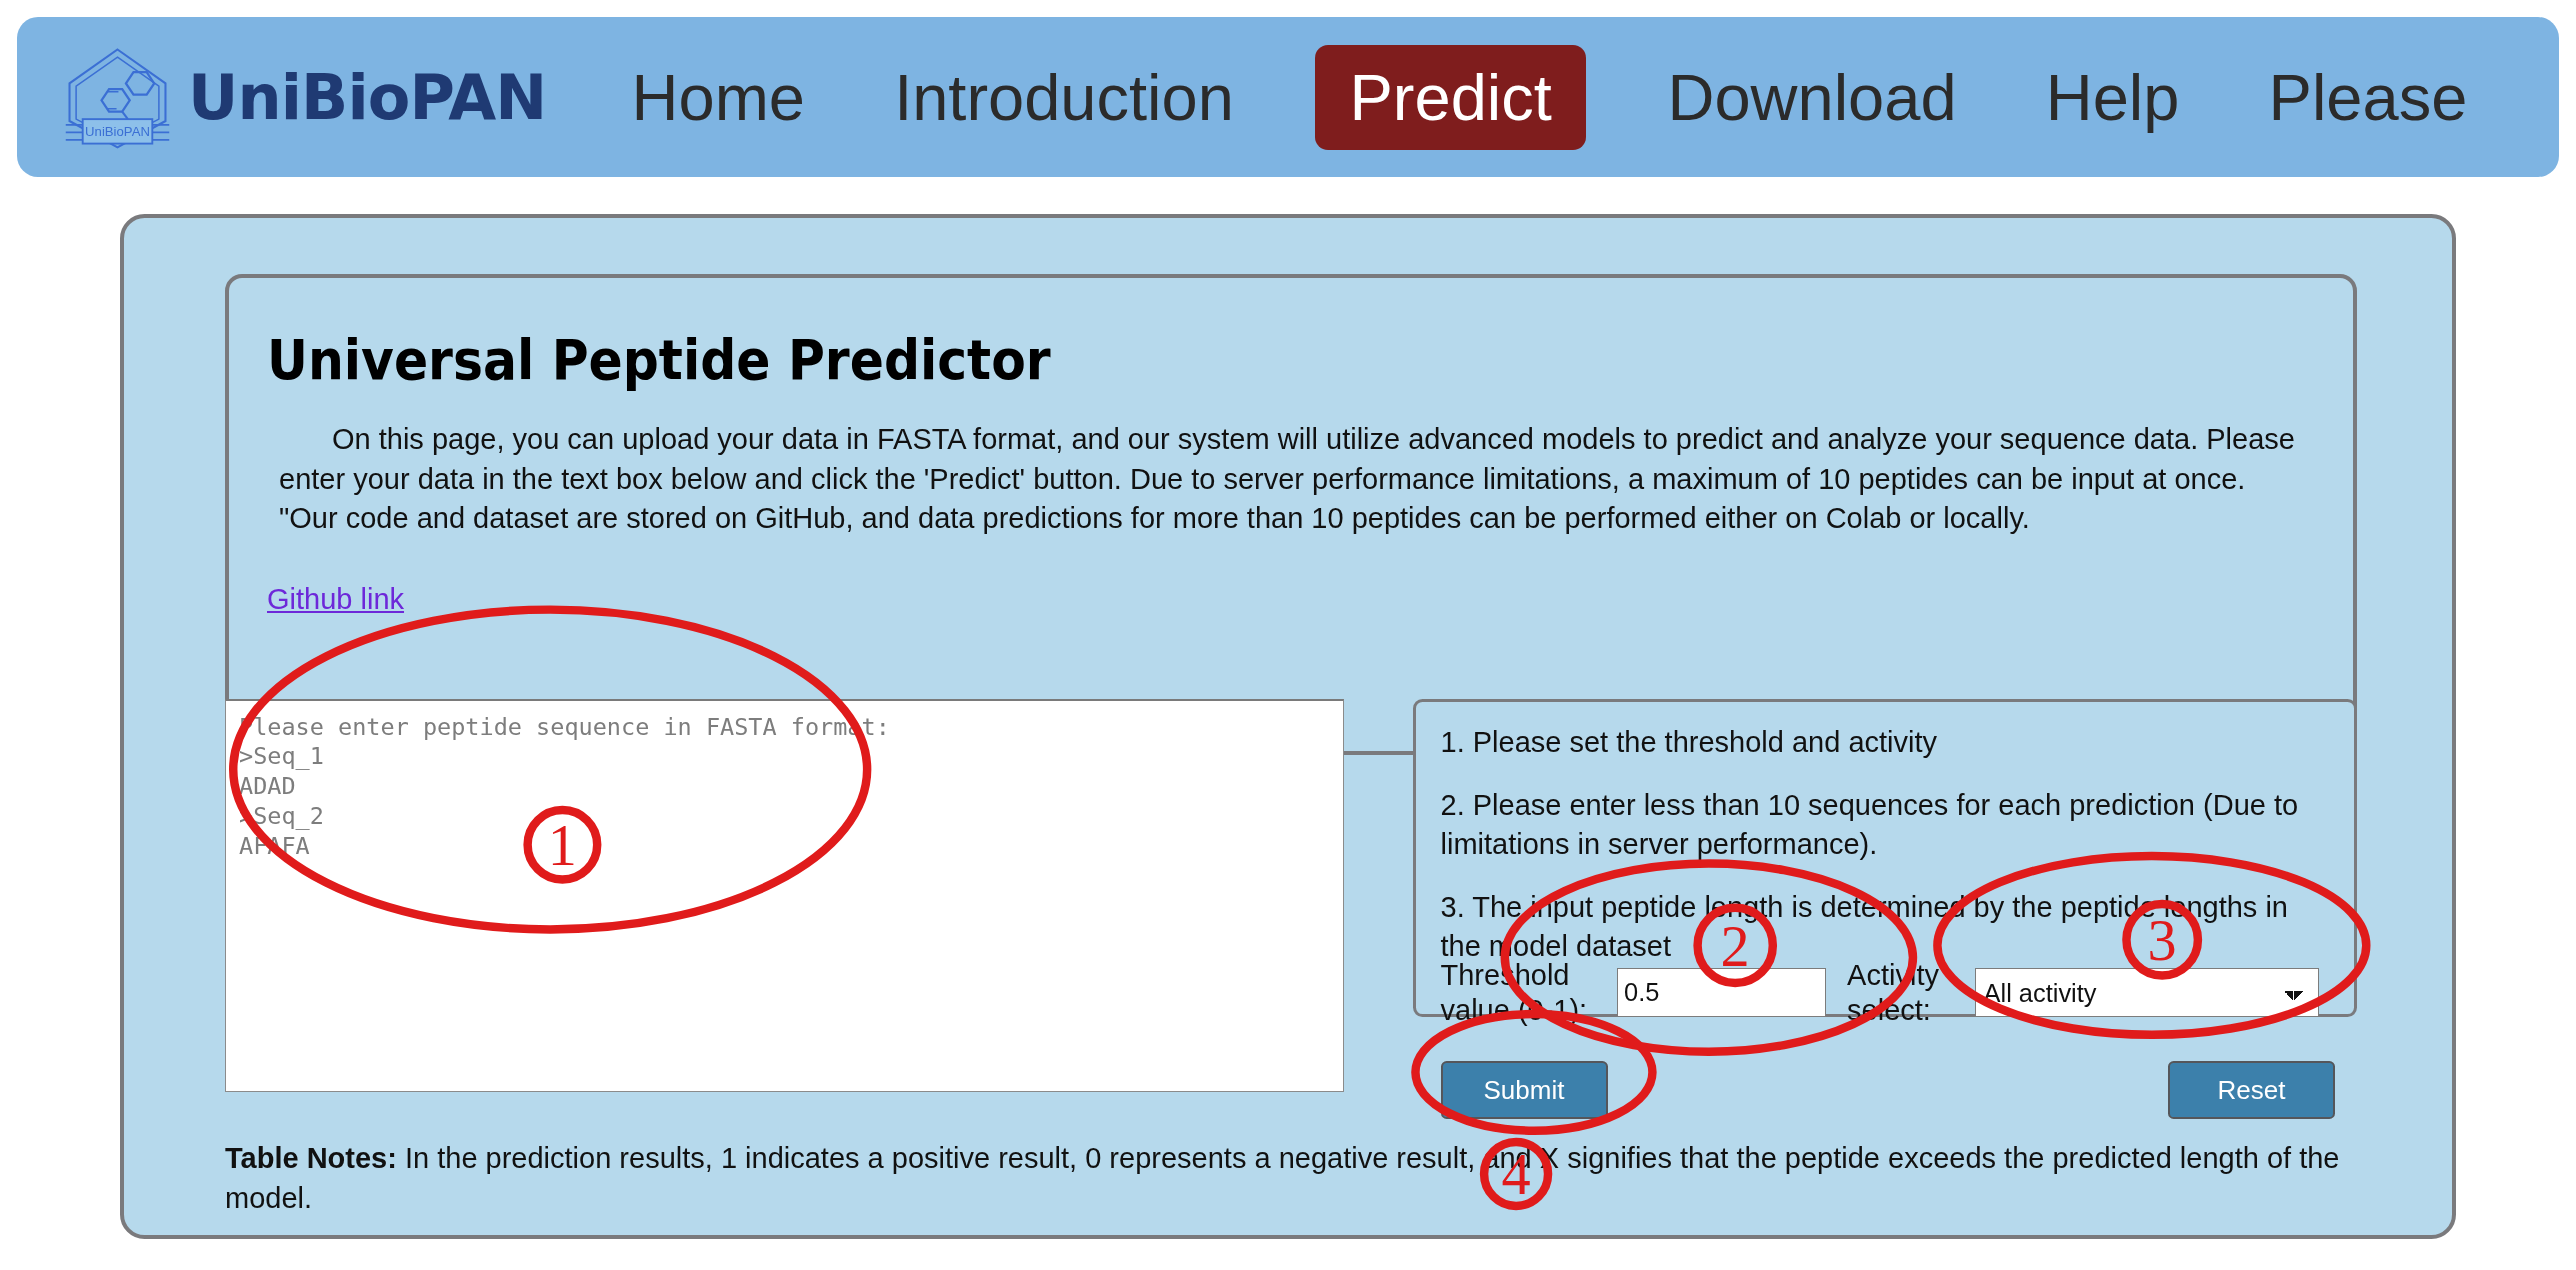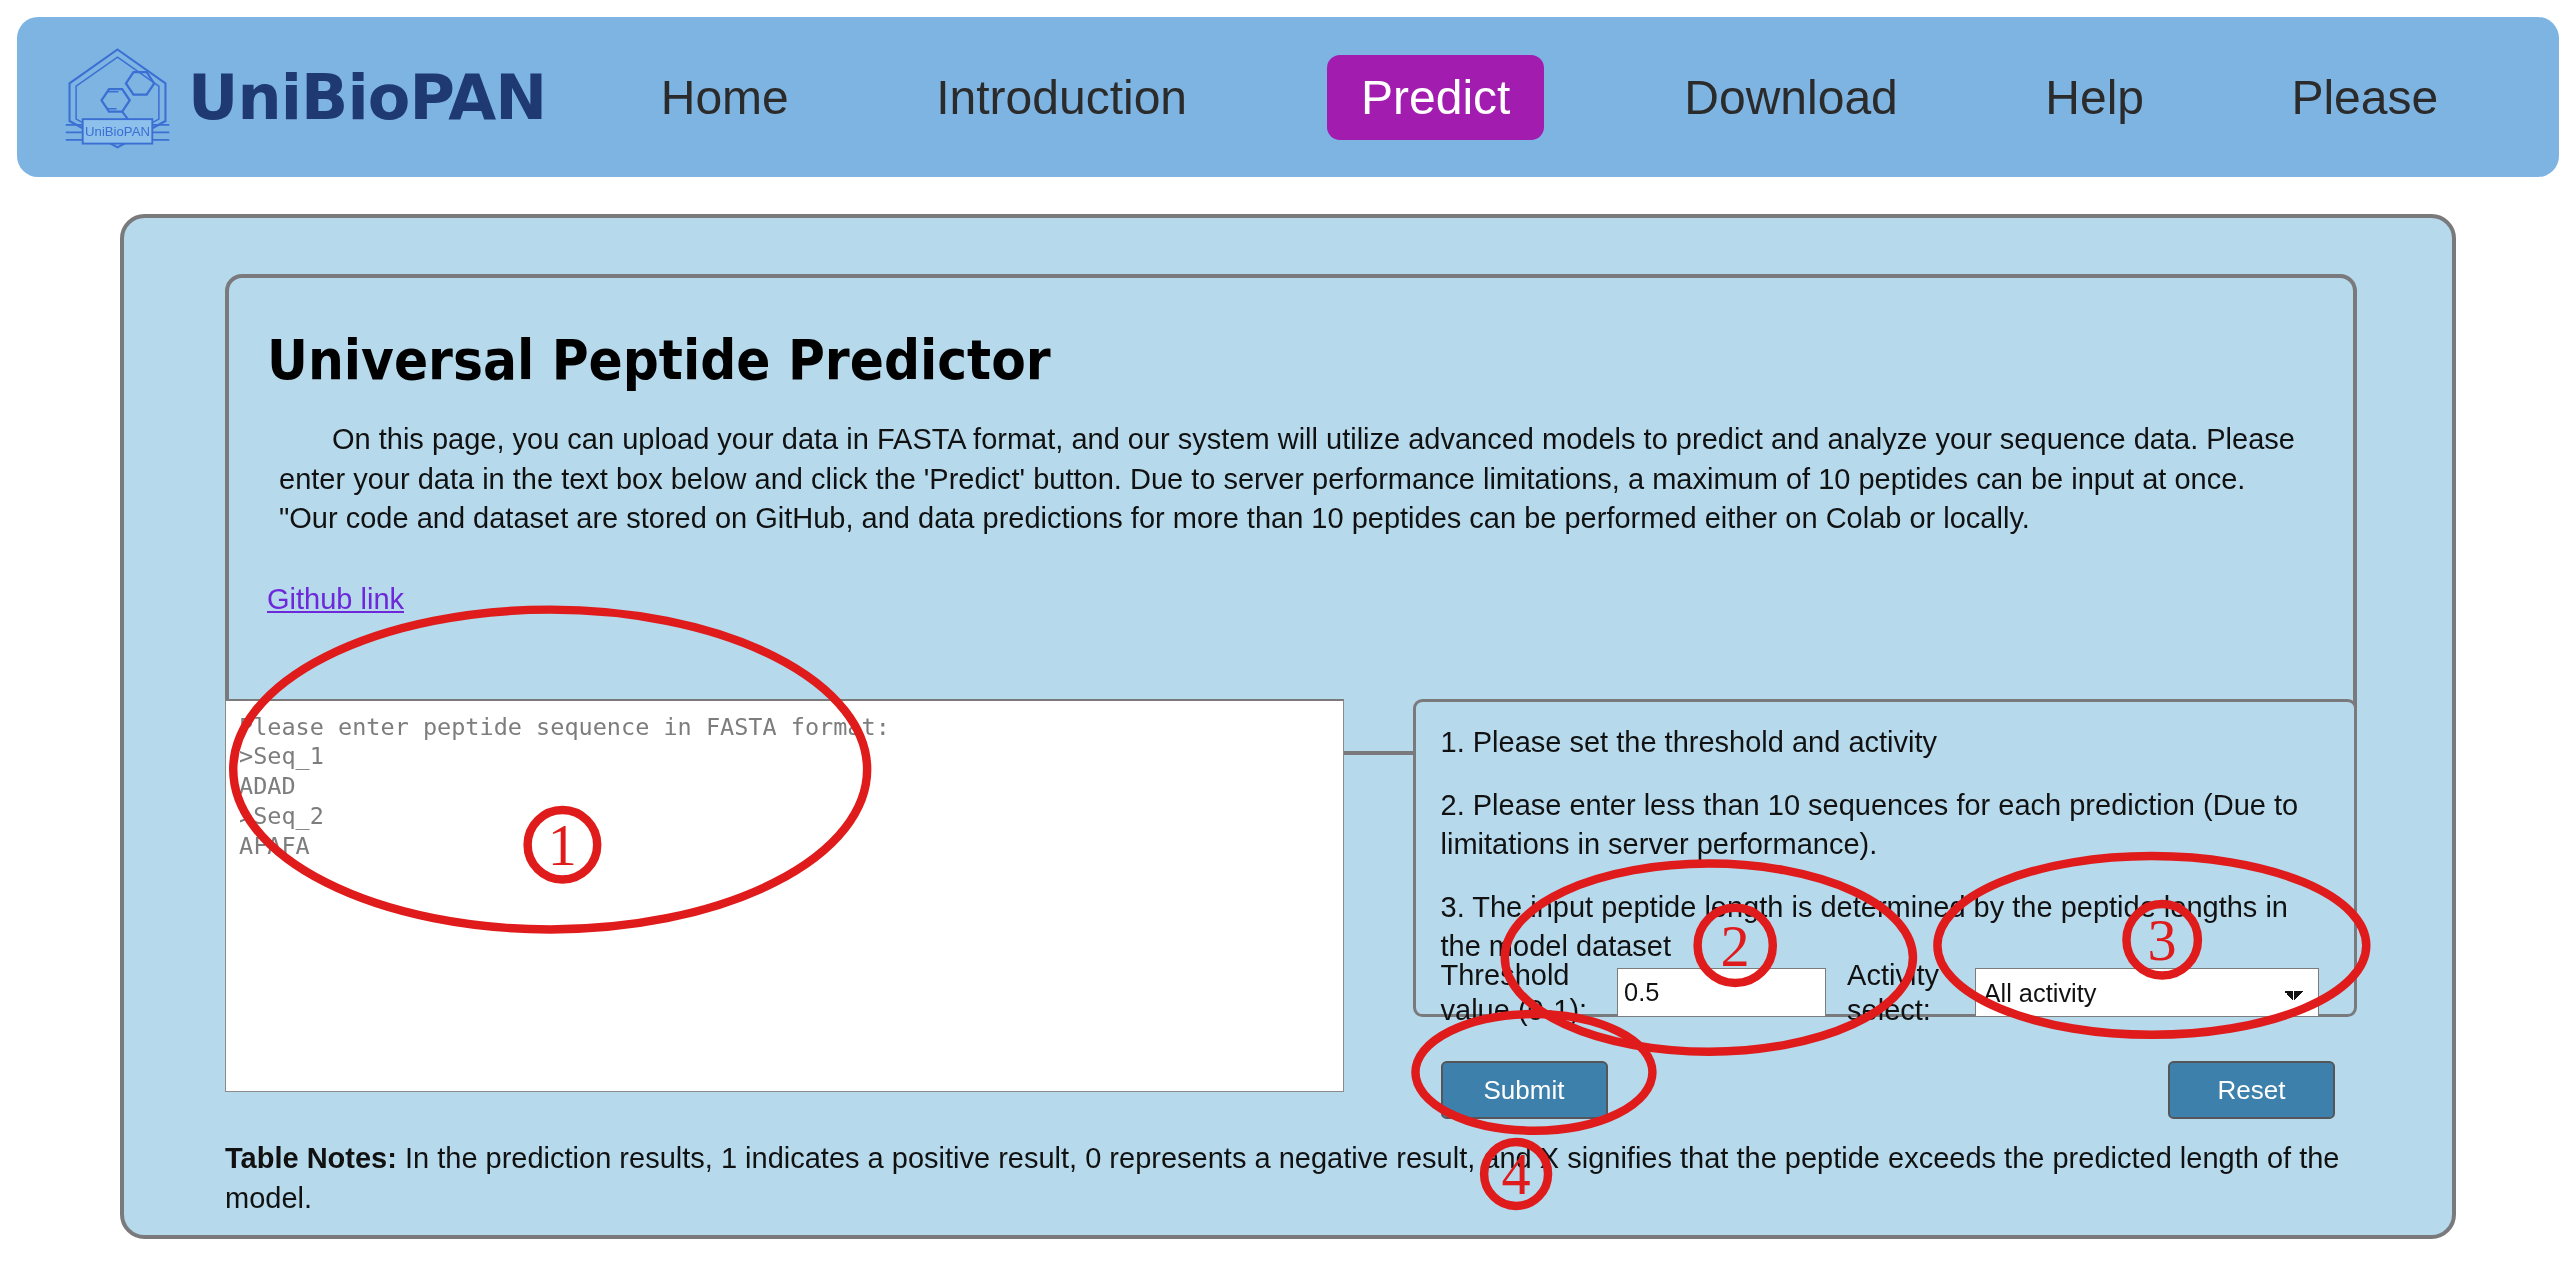--- a/index.html
+++ b/index.html
@@ -38,28 +38,28 @@
     white-space: nowrap;
     font-family: "DejaVu Sans", sans-serif;
   }
   .nav-links {
     display: flex; align-items: center;
     flex: 1 1 auto;
     justify-content: space-around;
     padding-right: 47px;
   }
   .nav-link {
-    font-size: 48px;
+    font-size: 65px;
     color: #2b2b2b;
     white-space: nowrap;
     padding: 1.9px 7.5px;
     cursor: pointer;
   }
   .nav-link.active {
-    background: #a21caf;
+    background: #7f1d1d;
     color: #ffffff;
     border-radius: 13px;
     padding: 15px 34px;
   }
 
   
   .outer-card {
     position: absolute;
     left: 120px; top: 214px;
     width: 2336px; height: 1025px;

